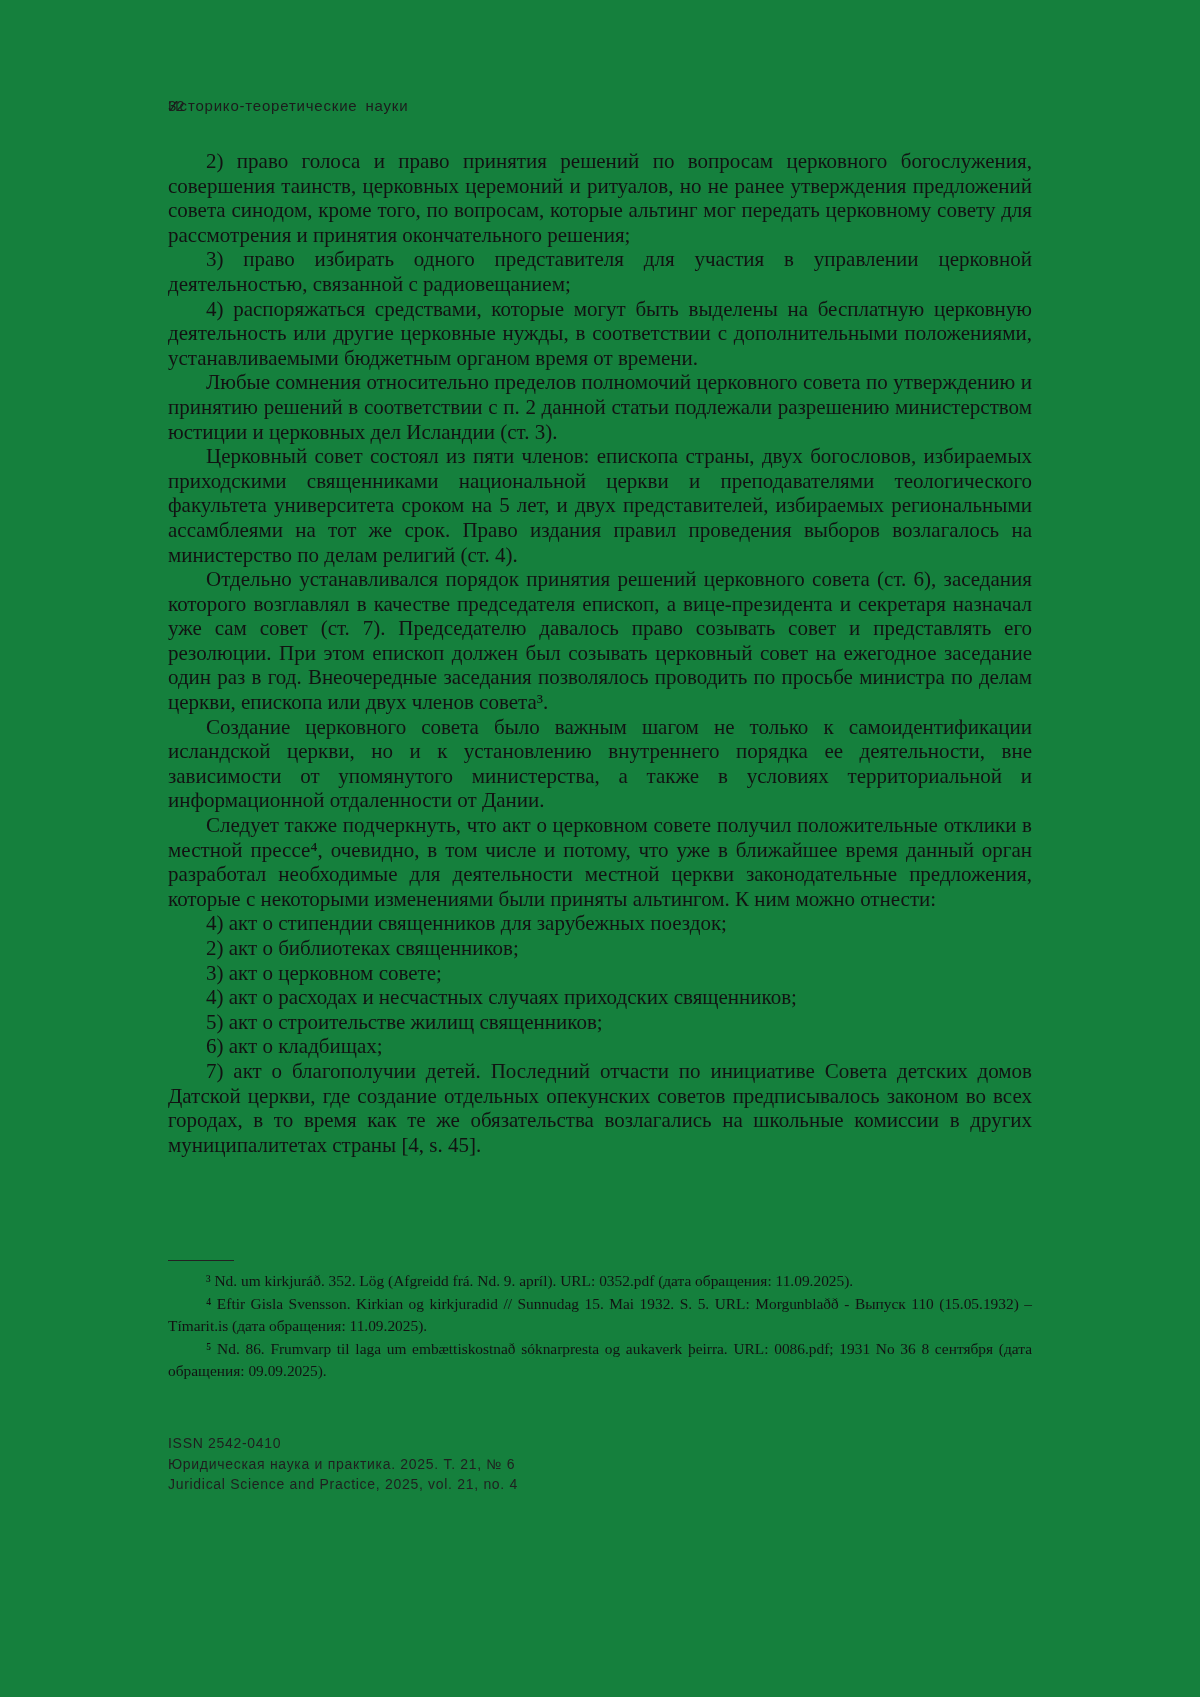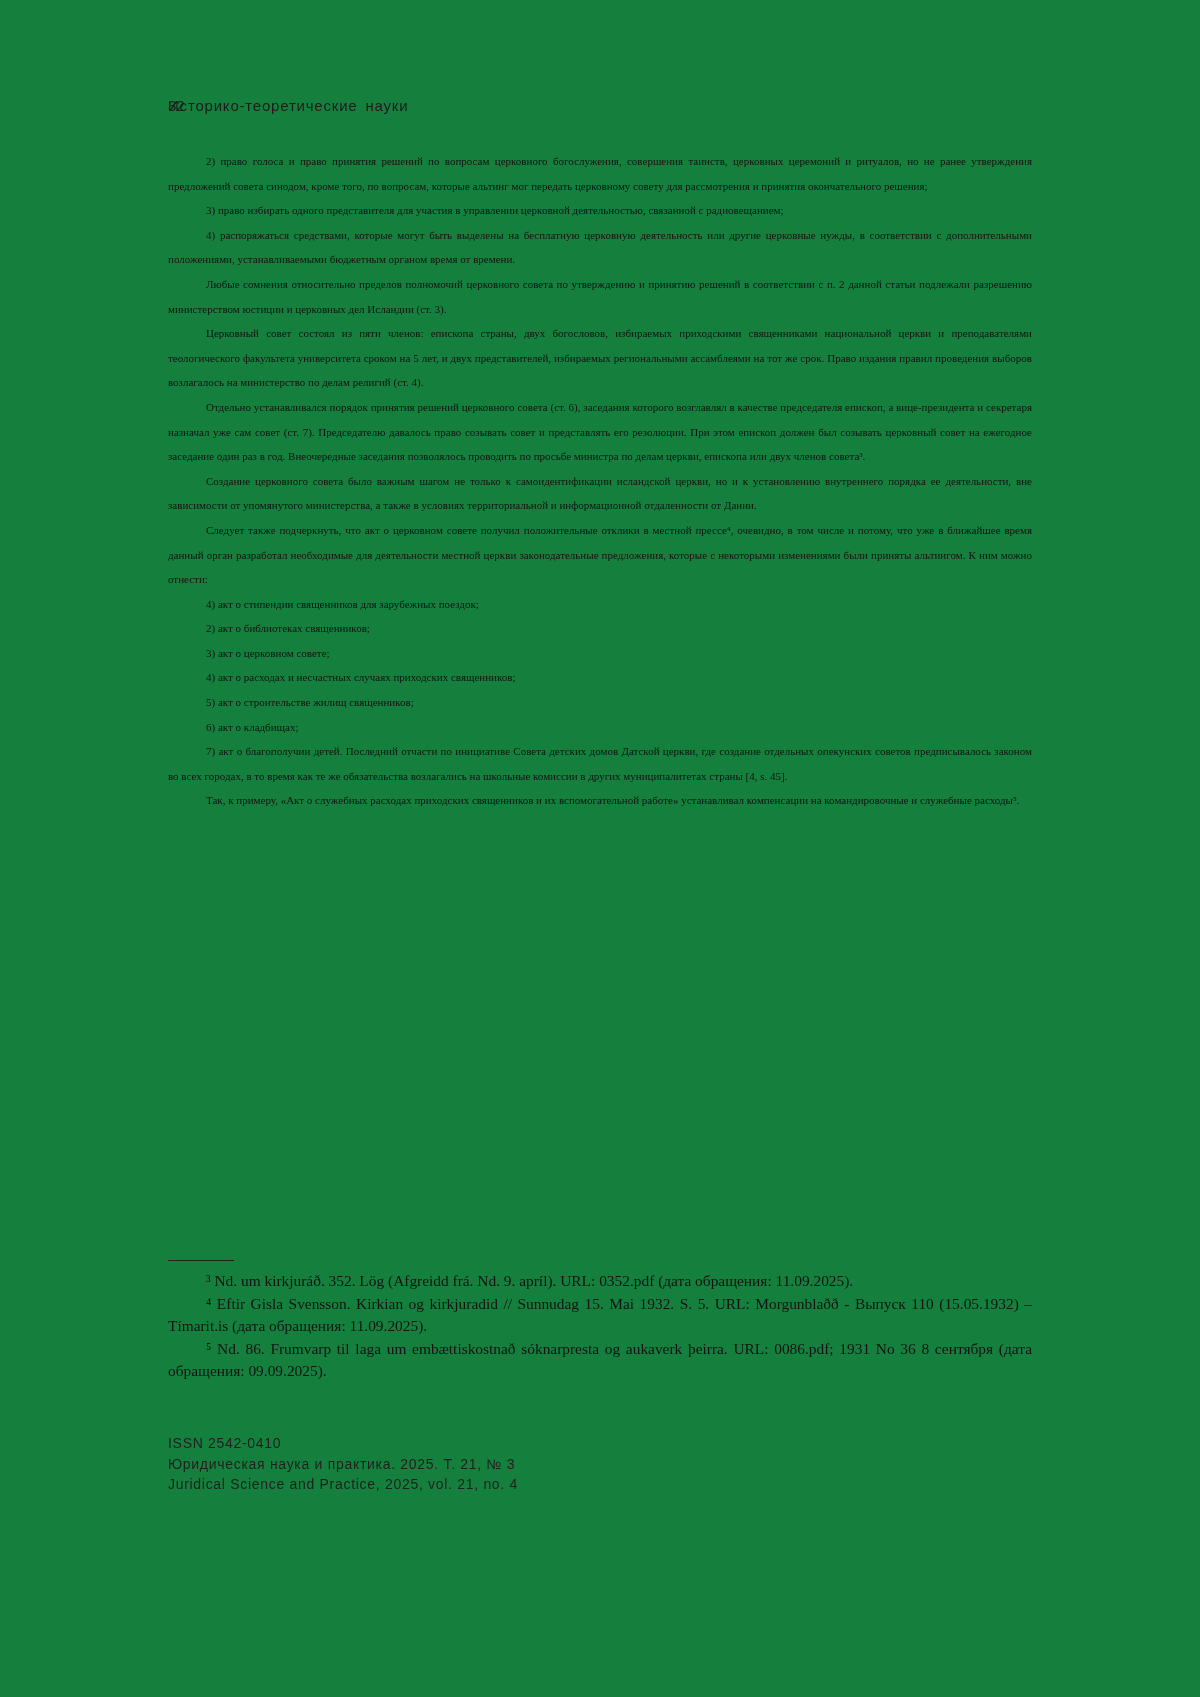--- a/index.html
+++ b/index.html
@@ -38,21 +38,21 @@
     letter-spacing: 0.8px;
     word-spacing: 3px;
   }
   
   .body-text {
     position: absolute;
     top: 149px;
     left: 168px;
     width: 864px;
     font-family: "Liberation Serif", serif;
-    font-size: 11px;
+    font-size: 21px;
     line-height: 24.6px;
     text-align: justify;
     color: #121212;
   }
   .para { text-indent: 38px; }
   
   .footnotes {
     position: absolute;
     top: 1260px;
     left: 168px;
@@ -101,29 +101,28 @@
     <p class="para">Отдельно устанавливался порядок принятия решений церковного совета (ст. 6), заседания которого возглавлял в качестве председателя епископ, а вице-президента и секретаря назначал уже сам совет (ст. 7). Председателю давалось право созывать совет и представлять его резолюции. При этом епископ должен был созывать церковный совет на ежегодное заседание один раз в год. Внеочередные заседания позволялось проводить по просьбе министра по делам церкви, епископа или двух членов совета³.</p>
     <p class="para">Создание церковного совета было важным шагом не только к самоидентификации исландской церкви, но и к установлению внутреннего порядка ее деятельности, вне зависимости от упомянутого министерства, а также в условиях территориальной и информационной отдаленности от Дании.</p>
     <p class="para">Следует также подчеркнуть, что акт о церковном совете получил положительные отклики в местной прессе⁴, очевидно, в том числе и потому, что уже в ближайшее время данный орган разработал необходимые для деятельности местной церкви законодательные предложения, которые с некоторыми изменениями были приняты альтингом. К ним можно отнести:</p>
     <p class="para">4) акт о стипендии священников для зарубежных поездок;</p>
     <p class="para">2) акт о библиотеках священников;</p>
     <p class="para">3) акт о церковном совете;</p>
     <p class="para">4) акт о расходах и несчастных случаях приходских священников;</p>
     <p class="para">5) акт о строительстве жилищ священников;</p>
     <p class="para">6) акт о кладбищах;</p>
     <p class="para">7) акт о благополучии детей. Последний отчасти по инициативе Совета детских домов Датской церкви, где создание отдельных опекунских советов предписывалось законом во всех городах, в то время как те же обязательства возлагались на школьные комиссии в других муниципалитетах страны [4, s. 45].</p>
-    <p class="para">Так, к примеру, «Акт о служебных расходах приходских священников и их вспомогательной работе» устанавливал компенсации на командировочные и служебные расходы⁵.</p>
   </main>
 
   <section class="footnotes">
     <div class="footnote-rule"></div>
     <p class="footnote">³ Nd. um kirkjuráð. 352. Lög (Afgreidd frá. Nd. 9. apríl). URL: 0352.pdf (дата обращения: 11.09.2025).</p>
     <p class="footnote">⁴ Eftir Gisla Svensson. Kirkian og kirkjuradid // Sunnudag 15. Mai 1932. S. 5. URL: Morgunblaðð - Выпуск 110 (15.05.1932) – Tímarit.is (дата обращения: 11.09.2025).</p>
     <p class="footnote">⁵ Nd. 86. Frumvarp til laga um embættiskostnað sóknarpresta og aukaverk þeirra. URL: 0086.pdf; 1931 No 36 8 сентября (дата обращения: 09.09.2025).</p>
   </section>
 
   <footer class="page-footer">
     <div class="footer-line">ISSN 2542-0410</div>
-    <div class="footer-line">Юридическая наука и практика. 2025. Т. 21, № 3</div>
+    <div class="footer-line">Юридическая наука и практика. 2025. Т. 21, № 6</div>
     <div class="footer-line">Juridical Science and Practice, 2025, vol. 21, no. 4</div>
   </footer>
 
 </div>
 
 </body></html>

